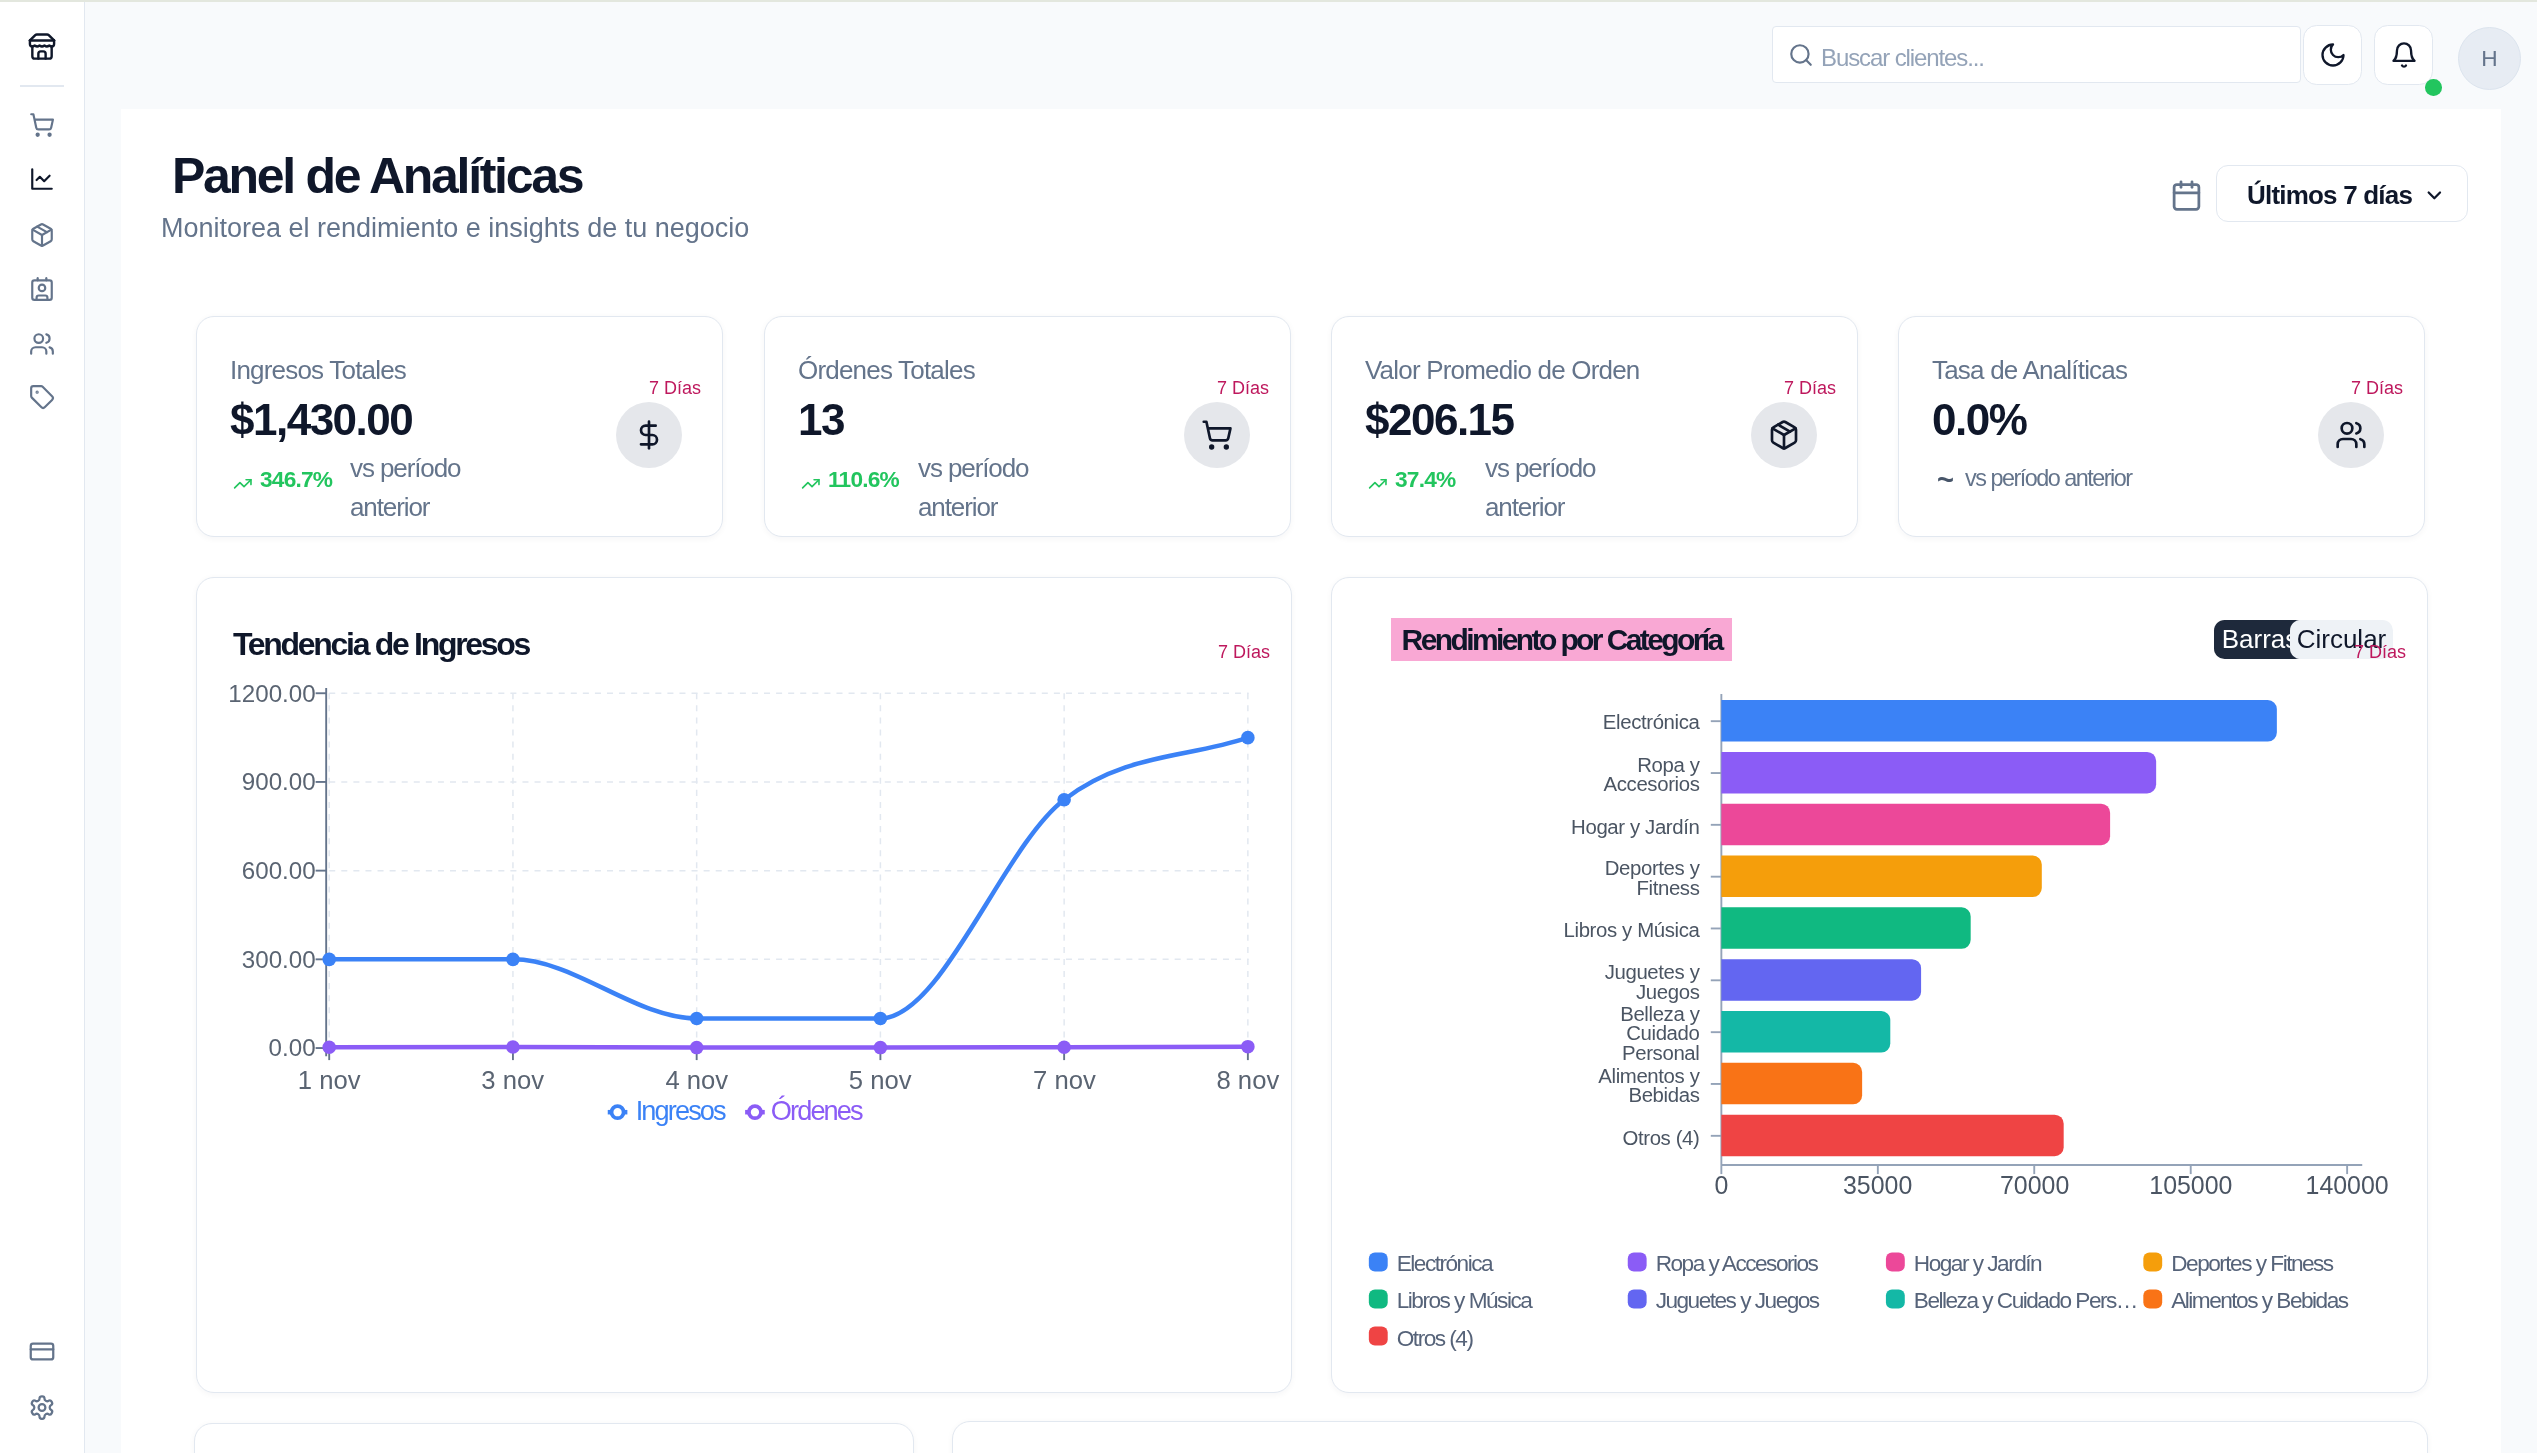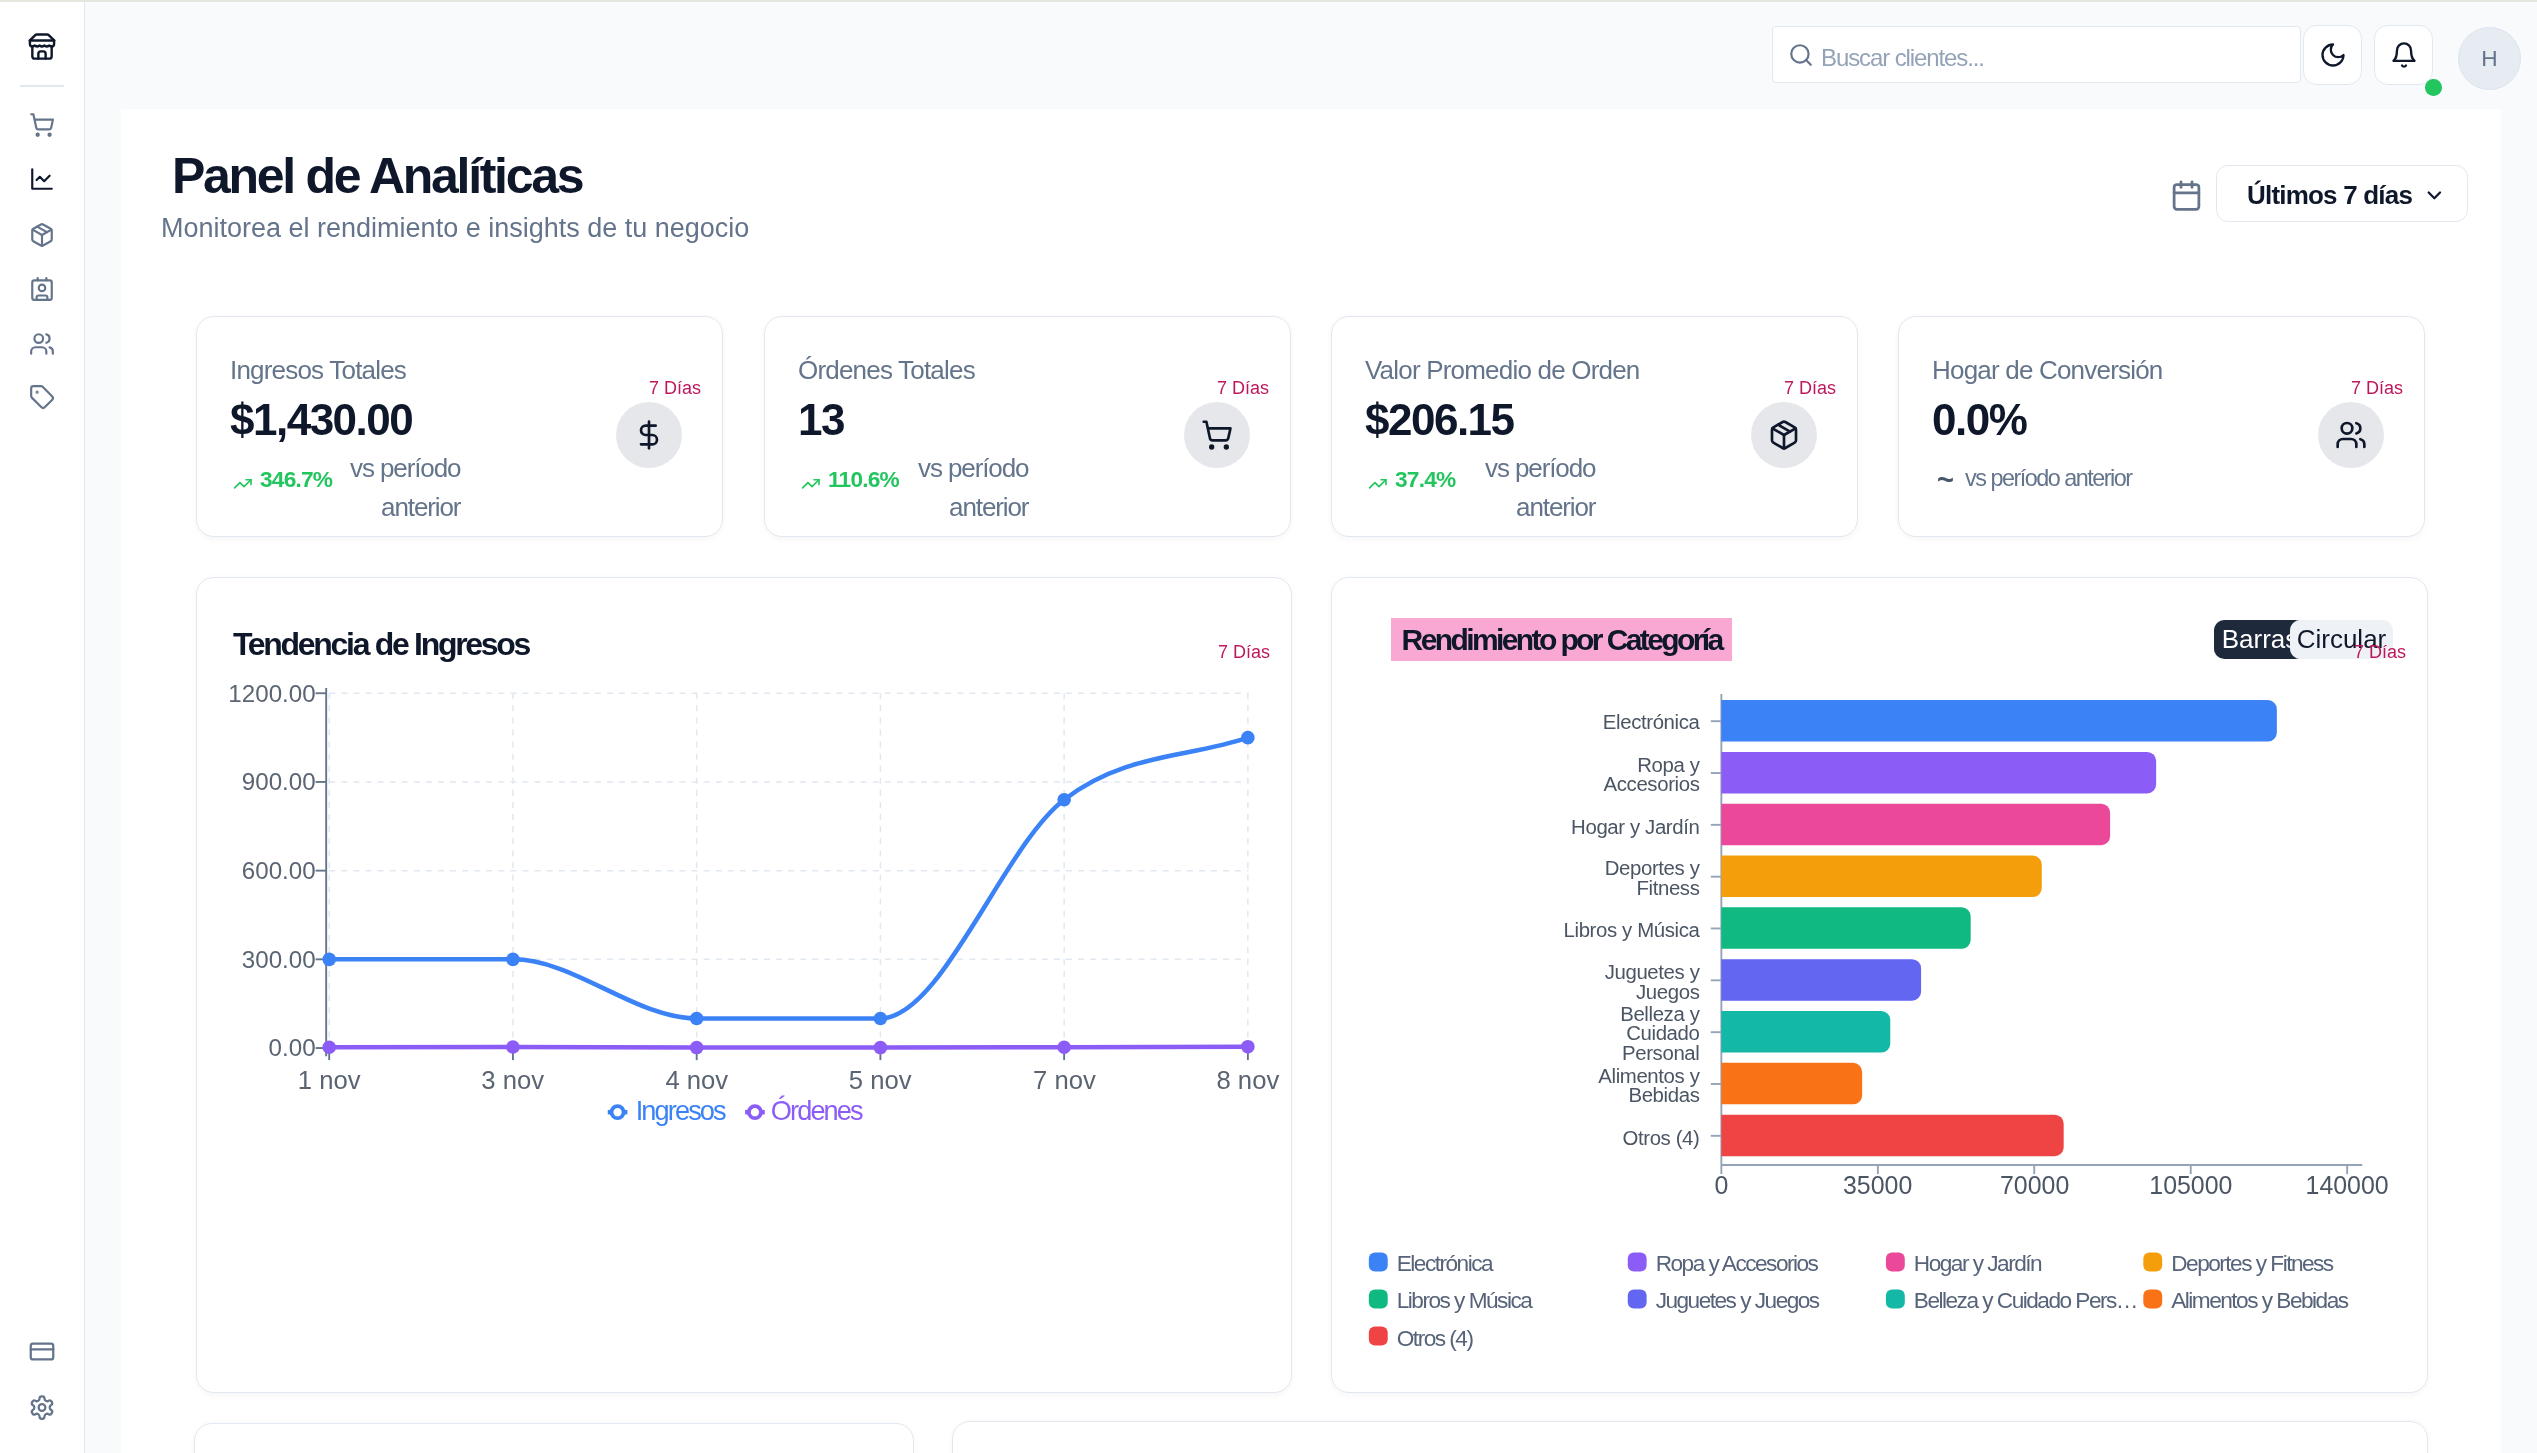--- a/index.html
+++ b/index.html
@@ -22,21 +22,21 @@
   
   #panel { position:absolute; left:121px; top:109px; width:2380px; height:1345px; background:#fff; }
   h1 { position:absolute; left:172px; top:147px; font-size:50px; font-weight:700; color:#0f172a; letter-spacing:-2.3px; }
   .subtitle { position:absolute; left:161px; top:213px; font-size:27px; color:#64748b; }
   .calico { position:absolute; left:2170px; top:178px; }
   .select { position:absolute; left:2216px; top:165px; width:252px; height:57px; background:#fff; border:1.5px solid #e2e8f0; border-radius:12px;text-align:right; }
   .select span { position:absolute; left:30px; top:14.3px; font-size:26px; font-weight:600; color:#0f172a; letter-spacing:-0.8px; }
   .select svg { position:absolute; right:21px; top:18px; }
   
   .card { position:absolute; background:#fff; border:1.5px solid #e2e8f0; border-radius:18px; box-shadow:0 1.5px 6px rgba(15,23,42,.04); }
-  .stat { top:316px; width:527px; height:221px;text-align:right; }
+  .stat { top:316px; width:527px; height:221px; }
   .stat .lbl { position:absolute; left:33px; top:38px; font-size:26px; font-weight:500; color:#64748b; letter-spacing:-0.8px; }
   .days { position:absolute; font-size:18px; color:#be185d; z-index:3;margin-top:35px; }
   .stat .days { right:21px; top:26.4px; }
   .stat .val { position:absolute; left:33px; top:78px; font-size:44px; font-weight:700; color:#0f172a; letter-spacing:-1.5px; }
   .stat .circ { position:absolute; left:419px; top:85px; width:66px; height:66px; border-radius:50%; background:#e5e7eb; display:flex; align-items:center; justify-content:center; }
   .trend { position:absolute; left:36px; top:157px; }
   .pct { position:absolute; left:63px; top:151px; font-size:22.7px; font-weight:700; color:#22c55e; line-height:1; letter-spacing:-0.8px; }
   .vs { position:absolute; left:153px; top:132px; font-size:26px; color:#64748b; line-height:39px; letter-spacing:-1.1px; }
     .chart-card { top:577px; height:816px; }
   .ctitle { position:absolute; left:36px; top:48px; font-size:32px; font-weight:700; color:#0f172a; letter-spacing:-2.3px; }
@@ -182,21 +182,21 @@
       </svg>
     </div>
   <svg class="trend" width="19.6" height="19.6" viewBox="0 0 24 24" fill="none" stroke="#22c55e" stroke-width="2" stroke-linecap="round" stroke-linejoin="round">
       <polyline points="22 7 13.5 15.5 8.5 10.5 2 17"></polyline>
       <polyline points="16 7 22 7 22 13"></polyline>
     </svg>
     <span class="pct">37.4%</span>
     <span class="vs">vs período<br>anterior</span>
 </div>
 <div class="card stat" style="left:1898px">
-  <div class="lbl">Hogar de Conversión</div>
+  <div class="lbl">Tasa de Analíticas</div>
     <div class="days">7 Días</div>
   <div class="val">0.0%</div>
   <div class="circ">
       <svg width="32" height="32" viewBox="0 0 24 24" fill="none" stroke="#0f172a" stroke-width="2" stroke-linecap="round" stroke-linejoin="round">
         <path d="M16 21v-2a4 4 0 0 0-4-4H6a4 4 0 0 0-4 4v2"></path>
         <circle cx="9" cy="7" r="4"></circle>
         <path d="M22 21v-2a4 4 0 0 0-3-3.87"></path>
         <path d="M16 3.13a4 4 0 0 1 0 7.75"></path>
       </svg>
     </div>

